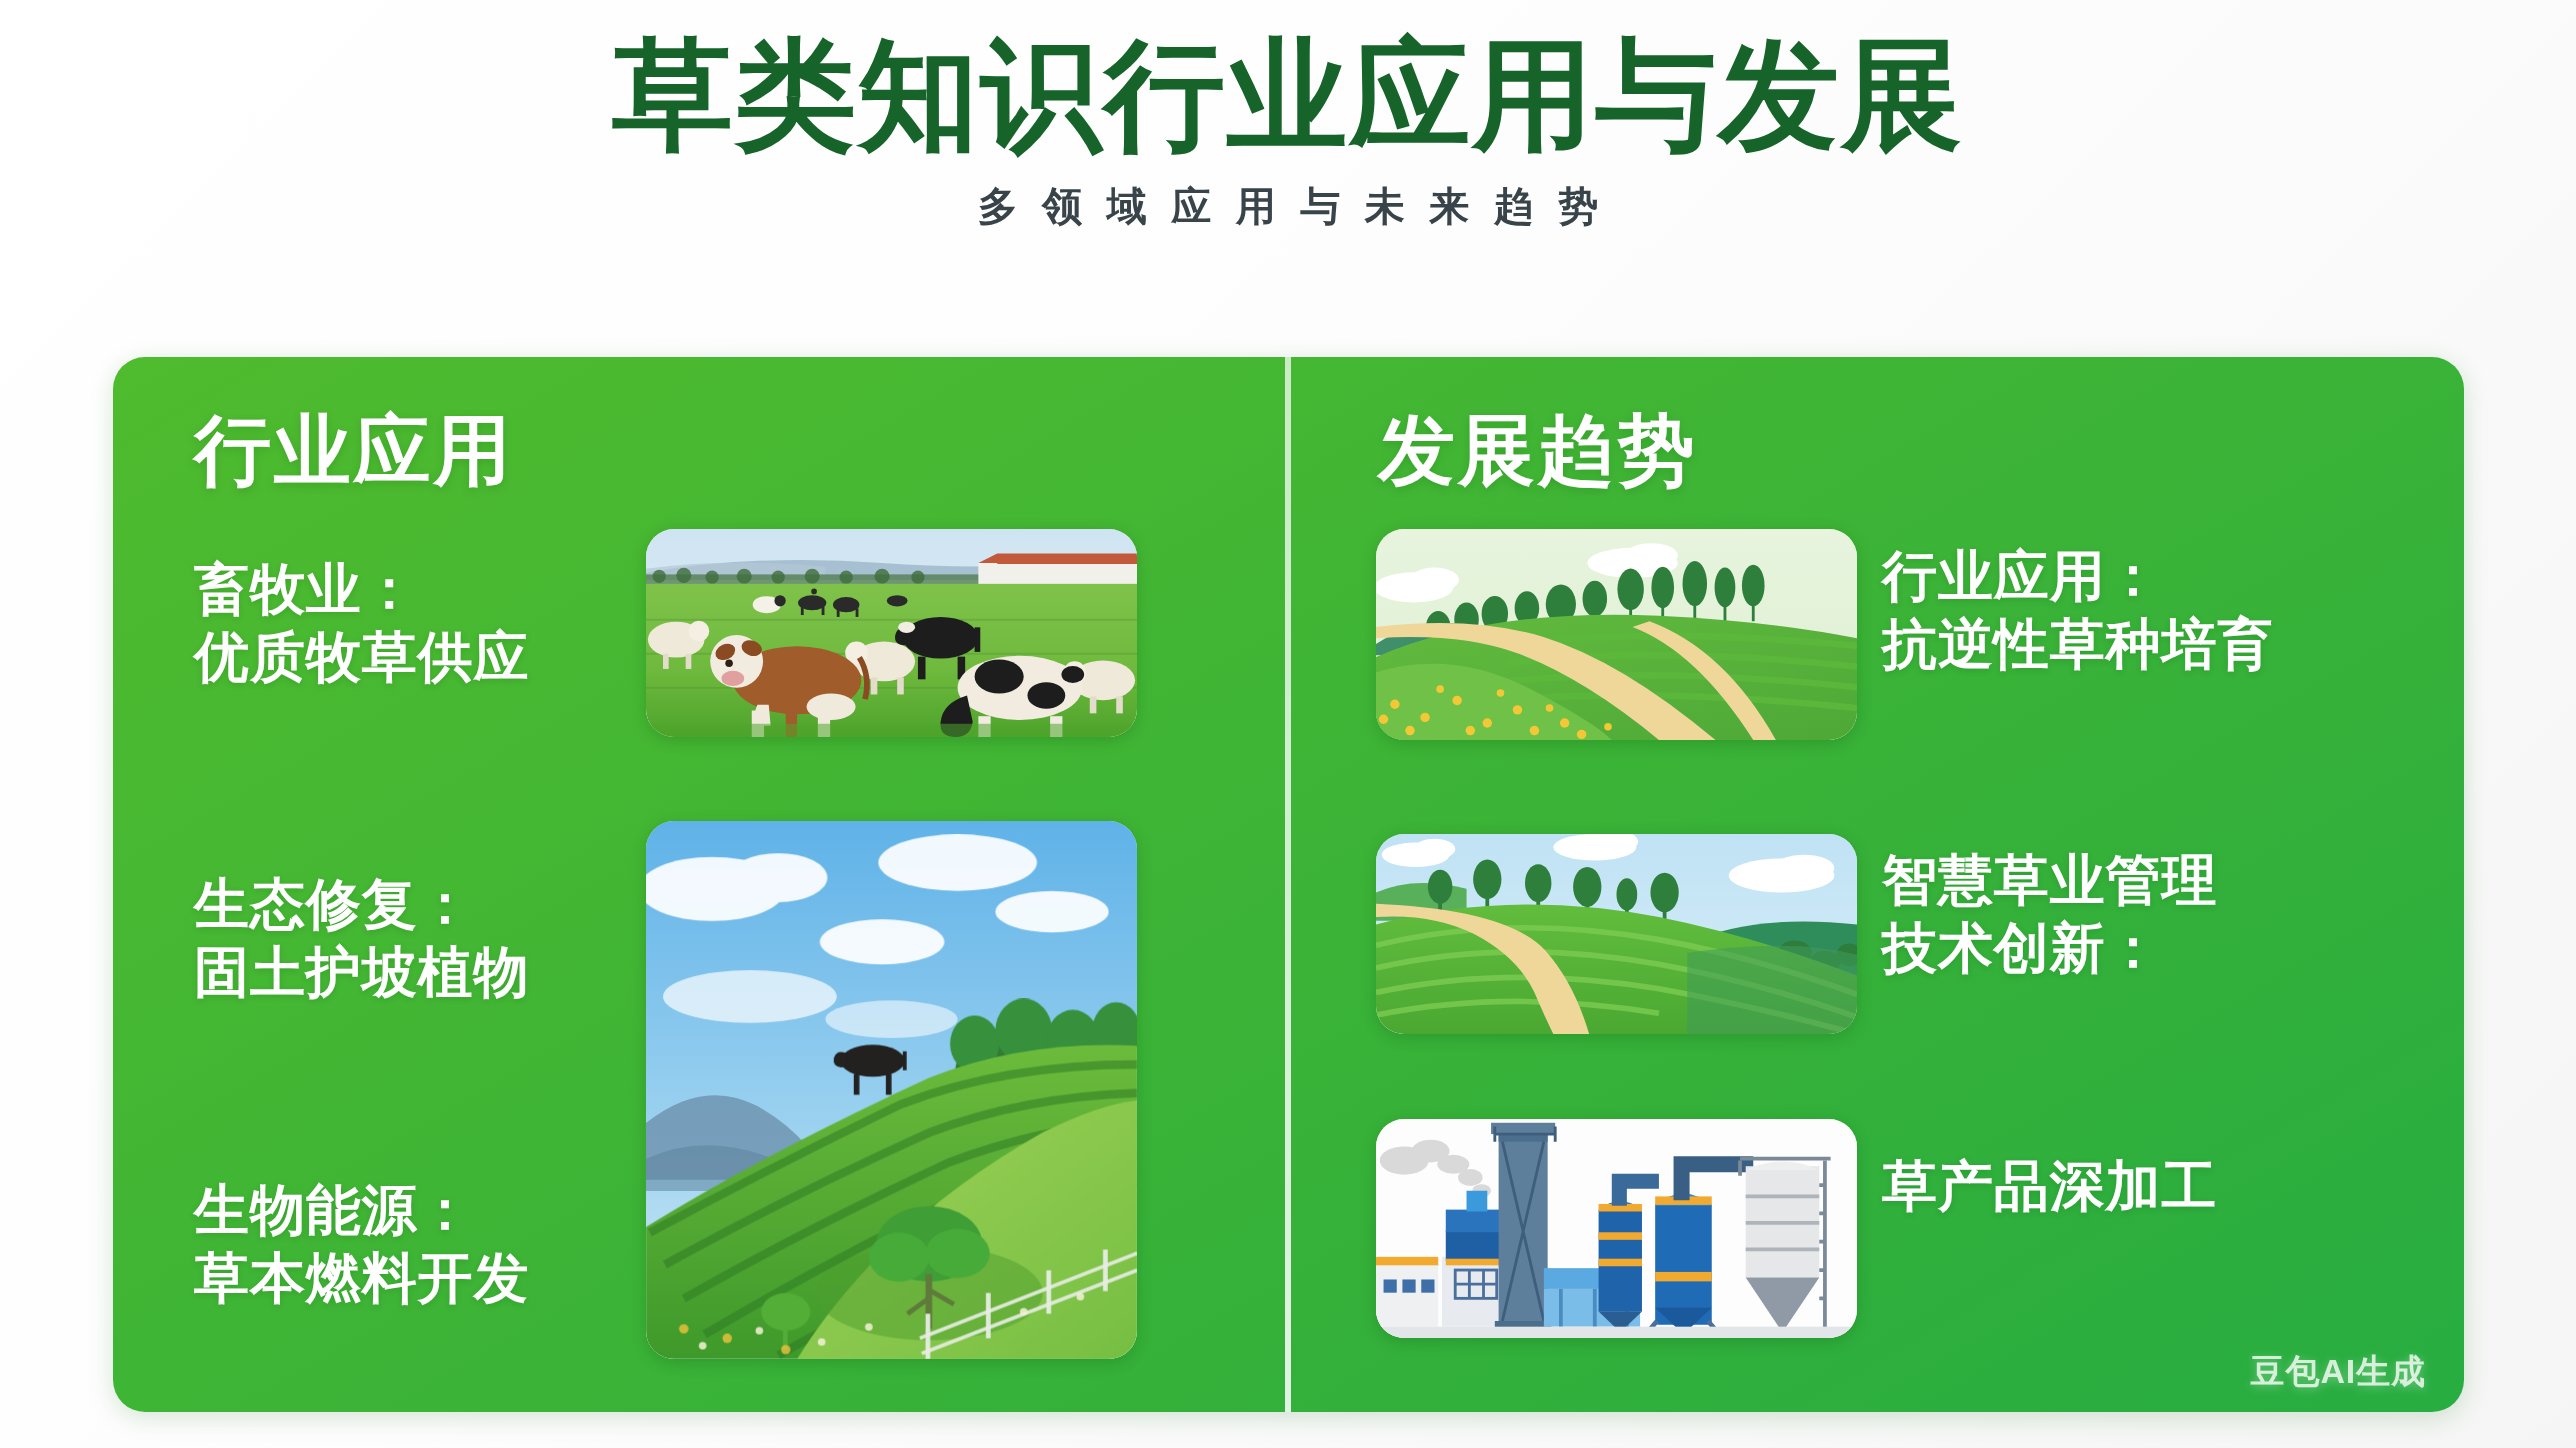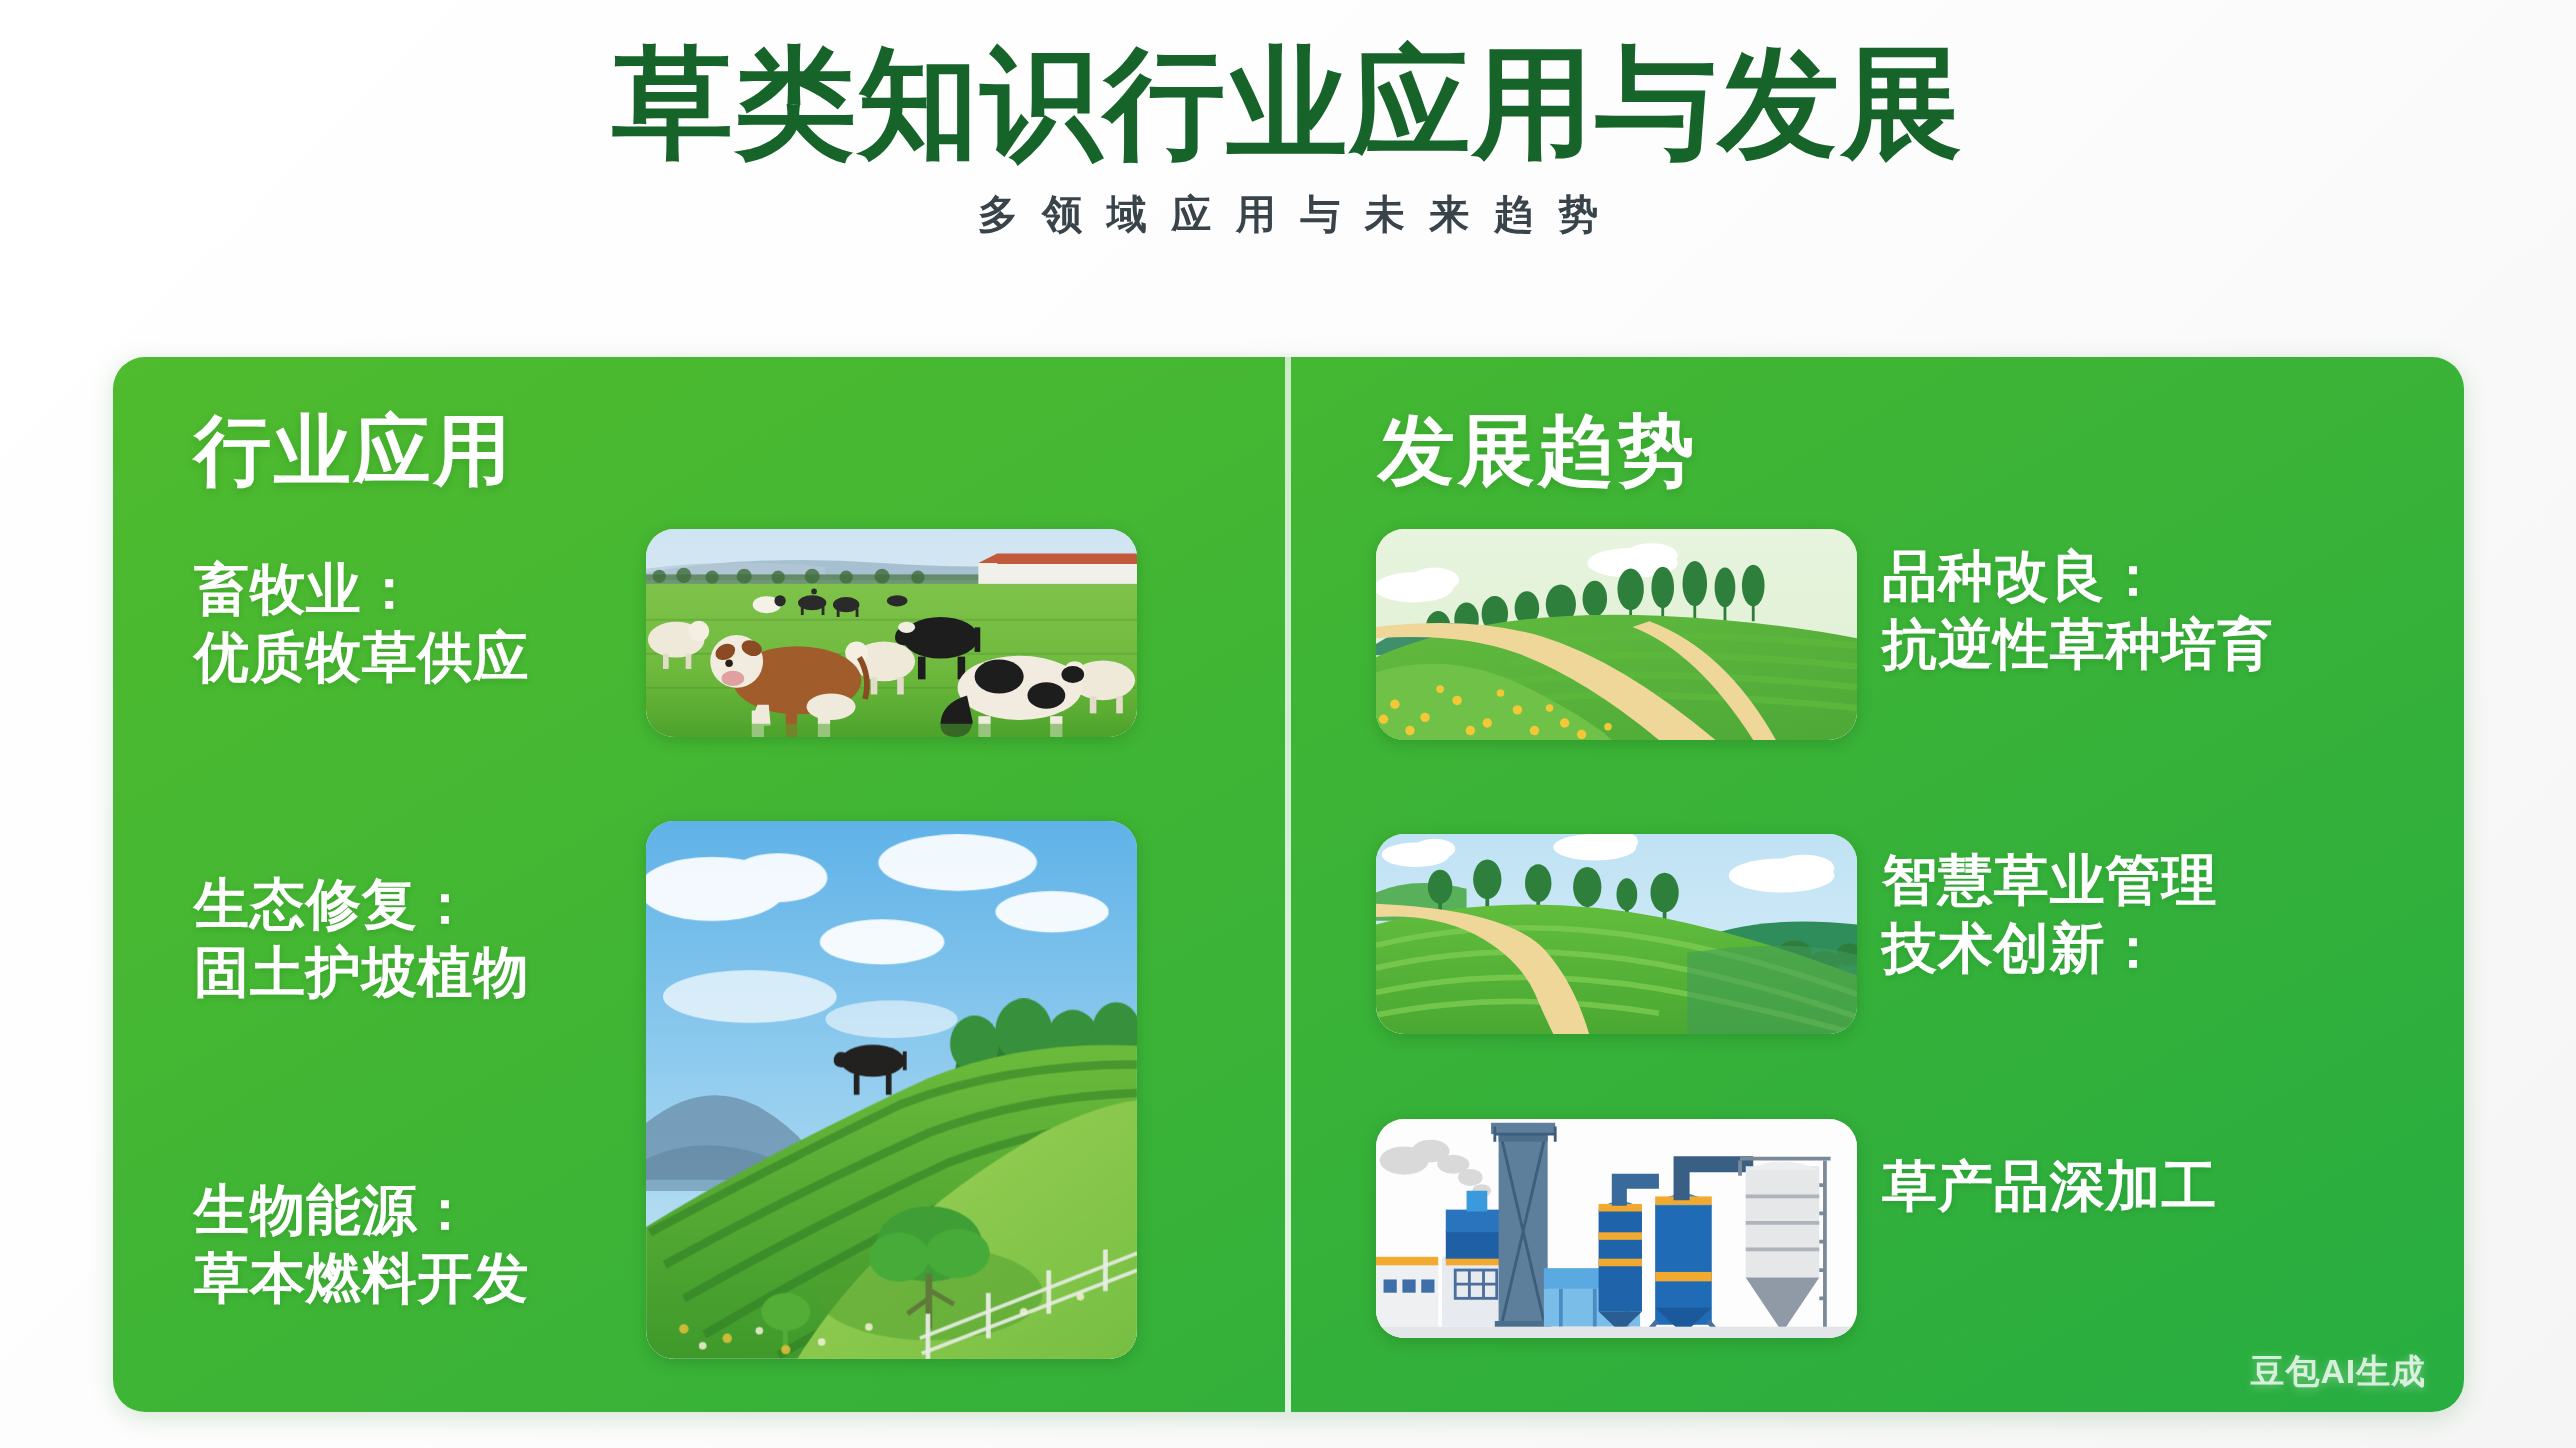--- a/index.html
+++ b/index.html
@@ -10,21 +10,21 @@
     font-family: "Liberation Sans", "DejaVu Sans", sans-serif;
     overflow: hidden;
   }
   .canvas {
     position: relative;
     width: 2576px; height: 1448px;
     background: linear-gradient(135deg,#ffffff 0%,#fdfdfd 45%,#f4f5f4 100%);
   }
 
   
-  .header { position: absolute; left: 0; top: 26.4px; width: 2576px; text-align: center; margin-top: 8px; }
+  .header { position: absolute; left: 0; top: 26.4px; width: 2576px; text-align: center; }
   .main-title {
     font-size: 121px;
     font-weight: 700;
     color: #16642a;
     letter-spacing: 1.9px;
     line-height: 1.15;
     white-space: nowrap;
   }
   .sub-title {
     margin-top: 13.2px;
@@ -354,21 +354,21 @@
               <circle cx="40" cy="538" r="5"></circle>
           </g>
         </svg>
       </div>
     </div>
 
     <div class="panel panel-right">
       <div class="panel-heading">发展趋势</div>
 
       <div class="item-text rt1">
-        <div>品种改良：</div>
+        <div>行业应用：</div>
         <div>抗逆性草种培育</div>
       </div>
 
       <div class="item-text rt2">
         <div>智慧草业管理</div>
         <div>技术创新：</div>
       </div>
 
       <div class="item-text rt3">
         <div>草产品深加工</div>

